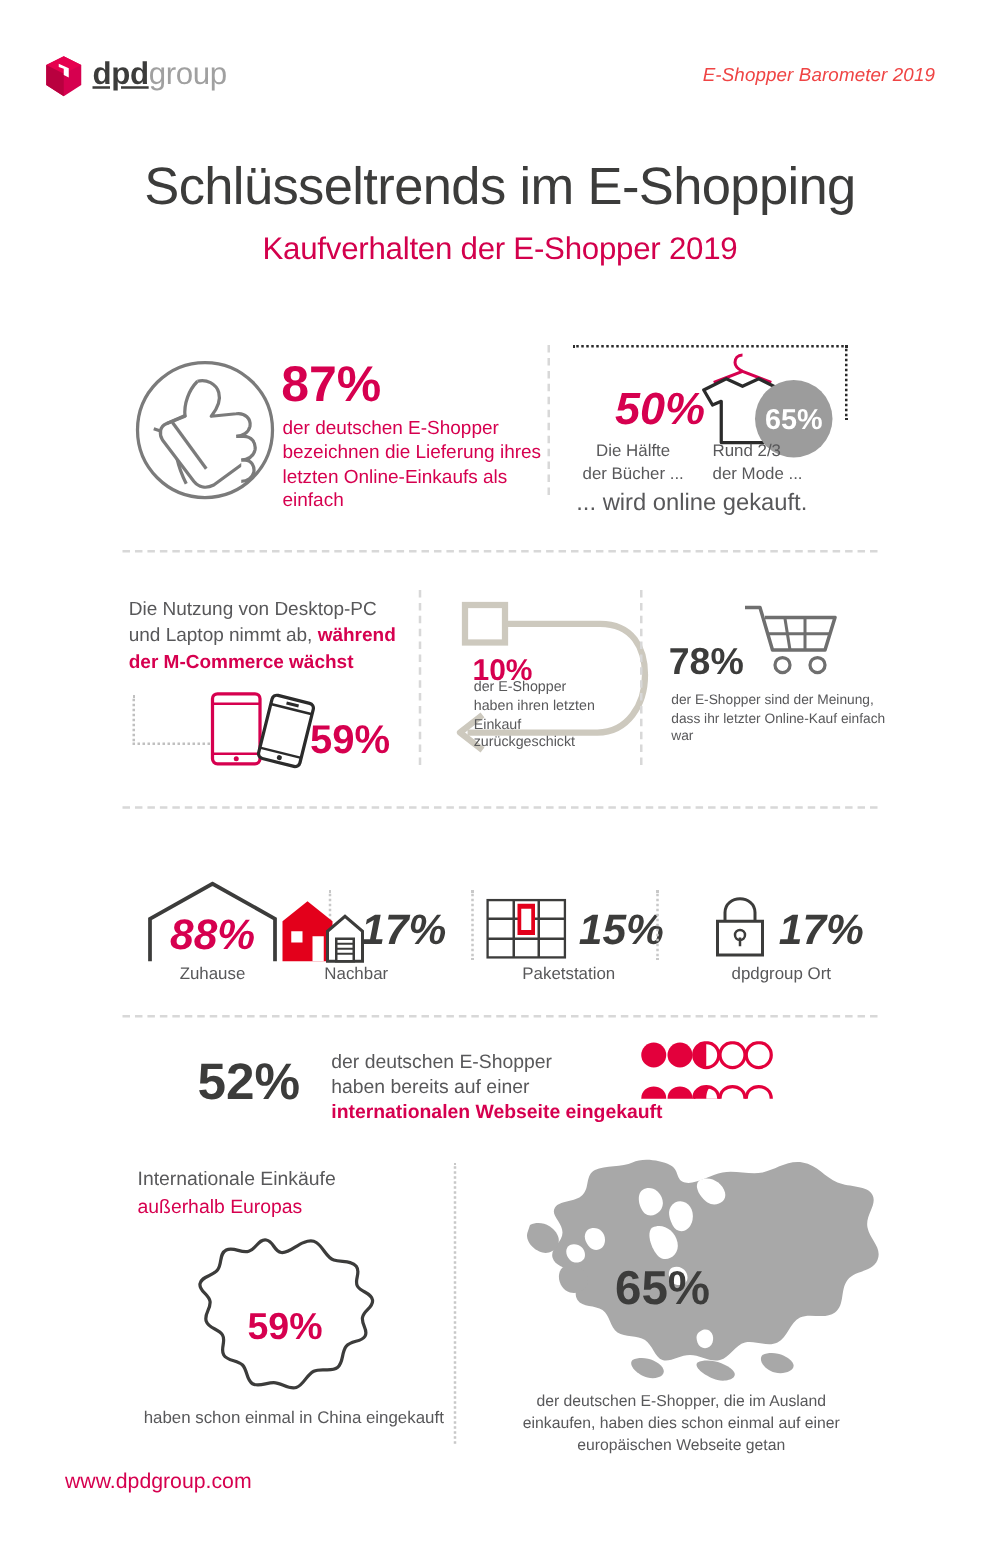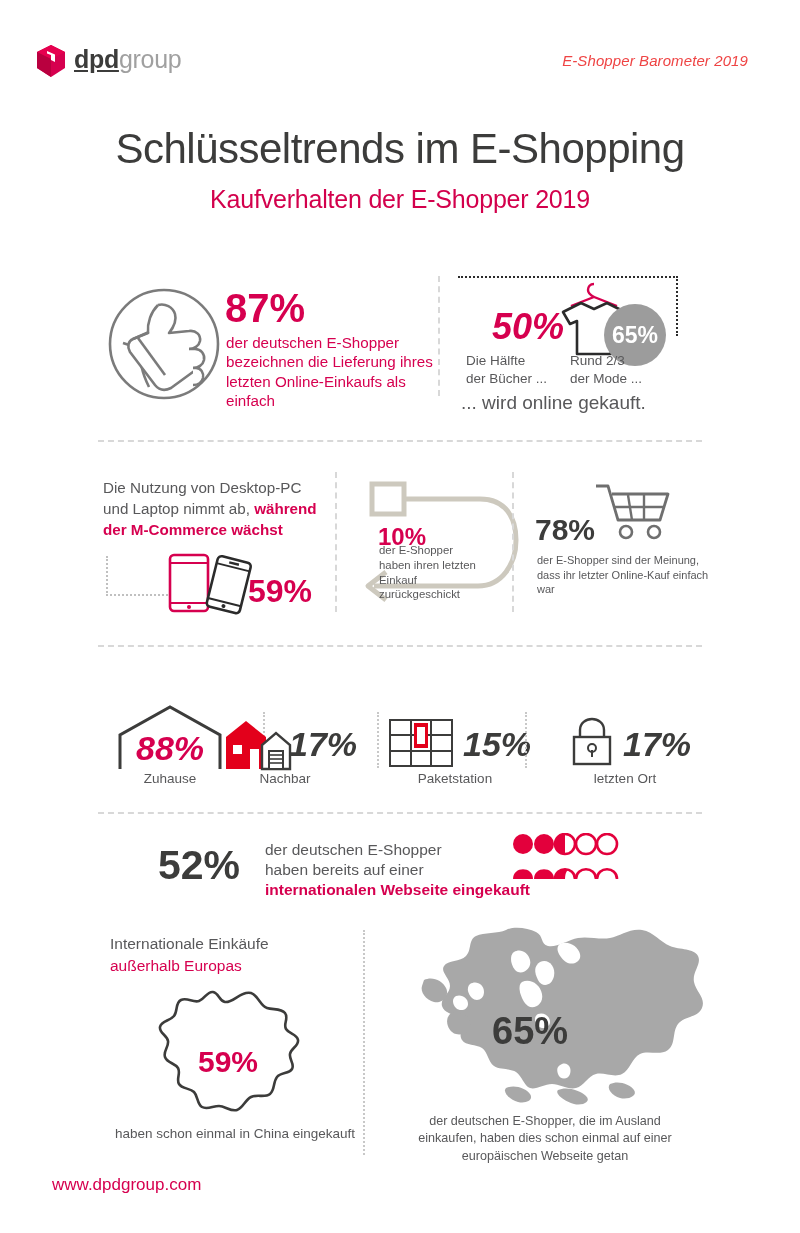--- a/index.html
+++ b/index.html
@@ -57,21 +57,21 @@
 
   
   .s1-icon { position: absolute; left: 103px; top: 283px; width: 122px; height: 122px; }
   .s1-num { position: absolute; left: 225px; top: 288px; font-size: 40px; }
   .s1-txt {
     position: absolute; left: 226px; top: 333px; width: 210px;
     font-size: 15.2px; line-height: 1.28; color: #d6004f;
   }
 
   .s1b-num { position: absolute; left: 492px; top: 309px; font-size: 36px; font-style: italic; }
-  .s1b-cap { position: absolute; left: 466px; top: 352px; font-size: 13.5px; line-height: 1.32; color: #58585a; }
+  .s1b-cap { position: absolute; left: 466px; top: 352px; font-size: 13.5px; line-height: 1.32; color: #58585a; text-align: center; }
   .s1b-cap2 { position: absolute; left: 570px; top: 352px; font-size: 13.5px; line-height: 1.32; color: #58585a; }
   .shirt-icon { position: absolute; left: 545px; top: 282px; width: 98px; height: 78px; }
   .circle65 {
     position: absolute; left: 604px; top: 304px; width: 62px; height: 62px;
     border-radius: 50%; background: #9c9c9c;
     color: #ffffff; font-size: 23px; font-weight: bold;
     display: flex; align-items: center; justify-content: center;
   }
   .dotbox {
     position: absolute; left: 458px; top: 276px; width: 220px; height: 60px;
@@ -265,21 +265,21 @@
   <div class="s3-item" style="left:545px; width:160px;">
     <div style="position:relative; height:62px;">
       <svg viewBox="0 0 42 50" style="position:absolute; left:26px; top:12px; width:42px; height:50px;">
         <path d="M9 20 L9 13 C9 6 15 2 21 2 C27 2 33 6 33 13 L33 20" fill="none" stroke="#3c3c3b" stroke-width="2.4"></path>
         <rect x="3" y="20" width="36" height="27" fill="#ffffff" stroke="#3c3c3b" stroke-width="2.4"></rect>
         <circle cx="21" cy="31" r="4" fill="none" stroke="#3c3c3b" stroke-width="2"></circle>
         <line x1="21" y1="33" x2="21" y2="40" stroke="#3c3c3b" stroke-width="2"></line>
       </svg>
       <div class="s3-num big-dark" style="position:absolute; left:78px; top:22px;">17%</div>
     </div>
-    <div class="s3-cap">letzten Ort</div>
+    <div class="s3-cap">dpdgroup Ort</div>
   </div>
 
   <div class="hdash" style="top:812px;"></div>
 
   <div class="s4-num big-dark">52%</div>
   <div class="s4-txt">
     <div class="gray-txt">der deutschen E-Shopper</div>
     <div class="gray-txt">haben bereits auf einer</div>
     <div class="red-txt bold">internationalen Webseite eingekauft</div>
   </div>

